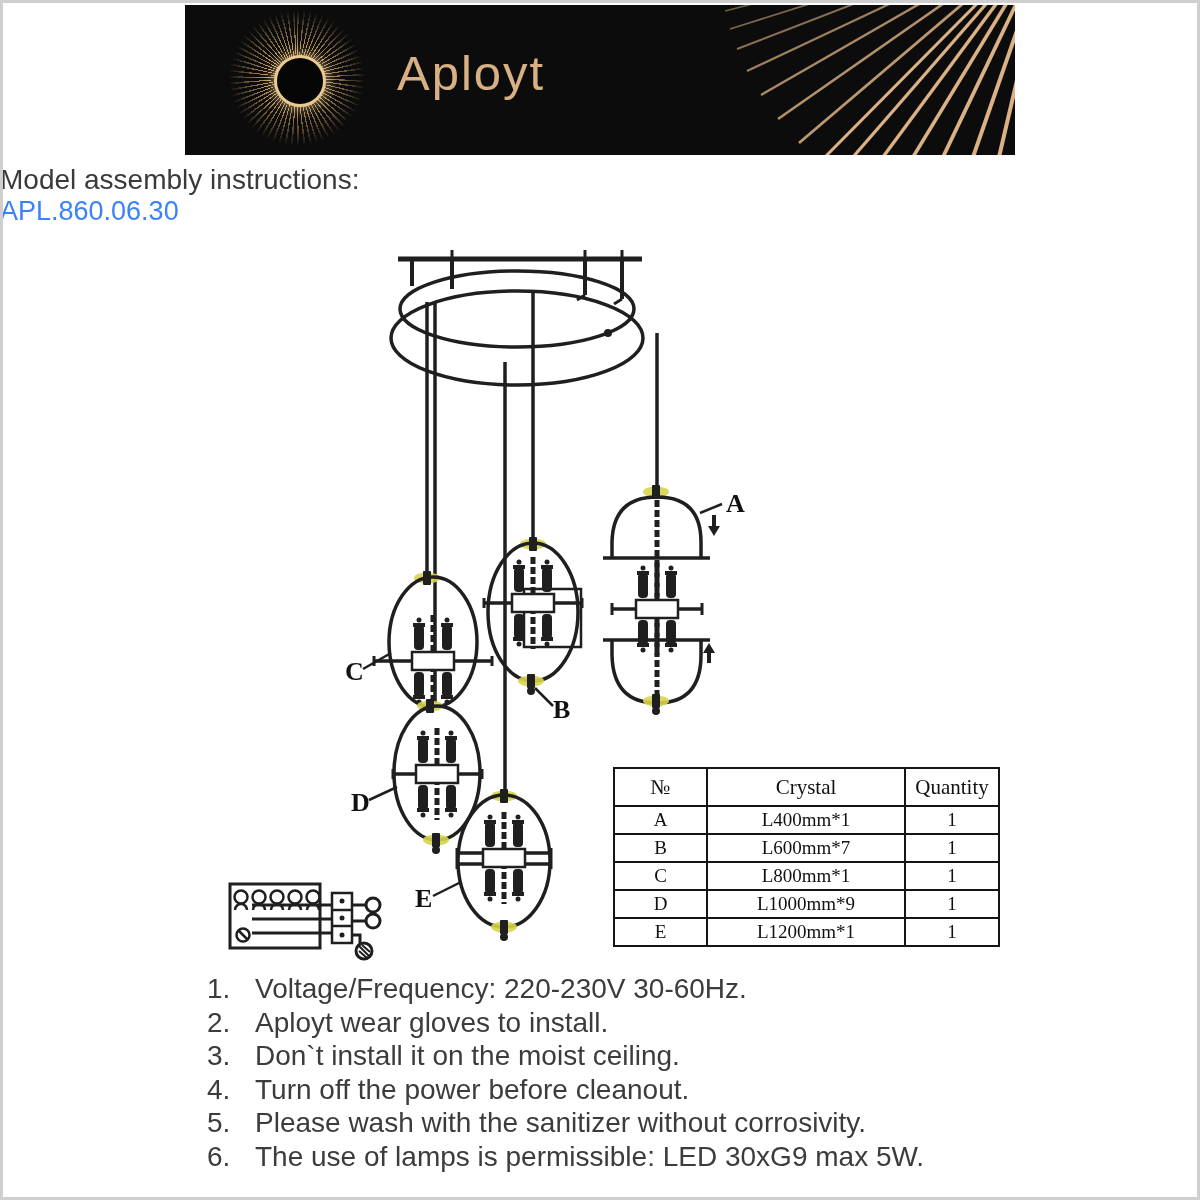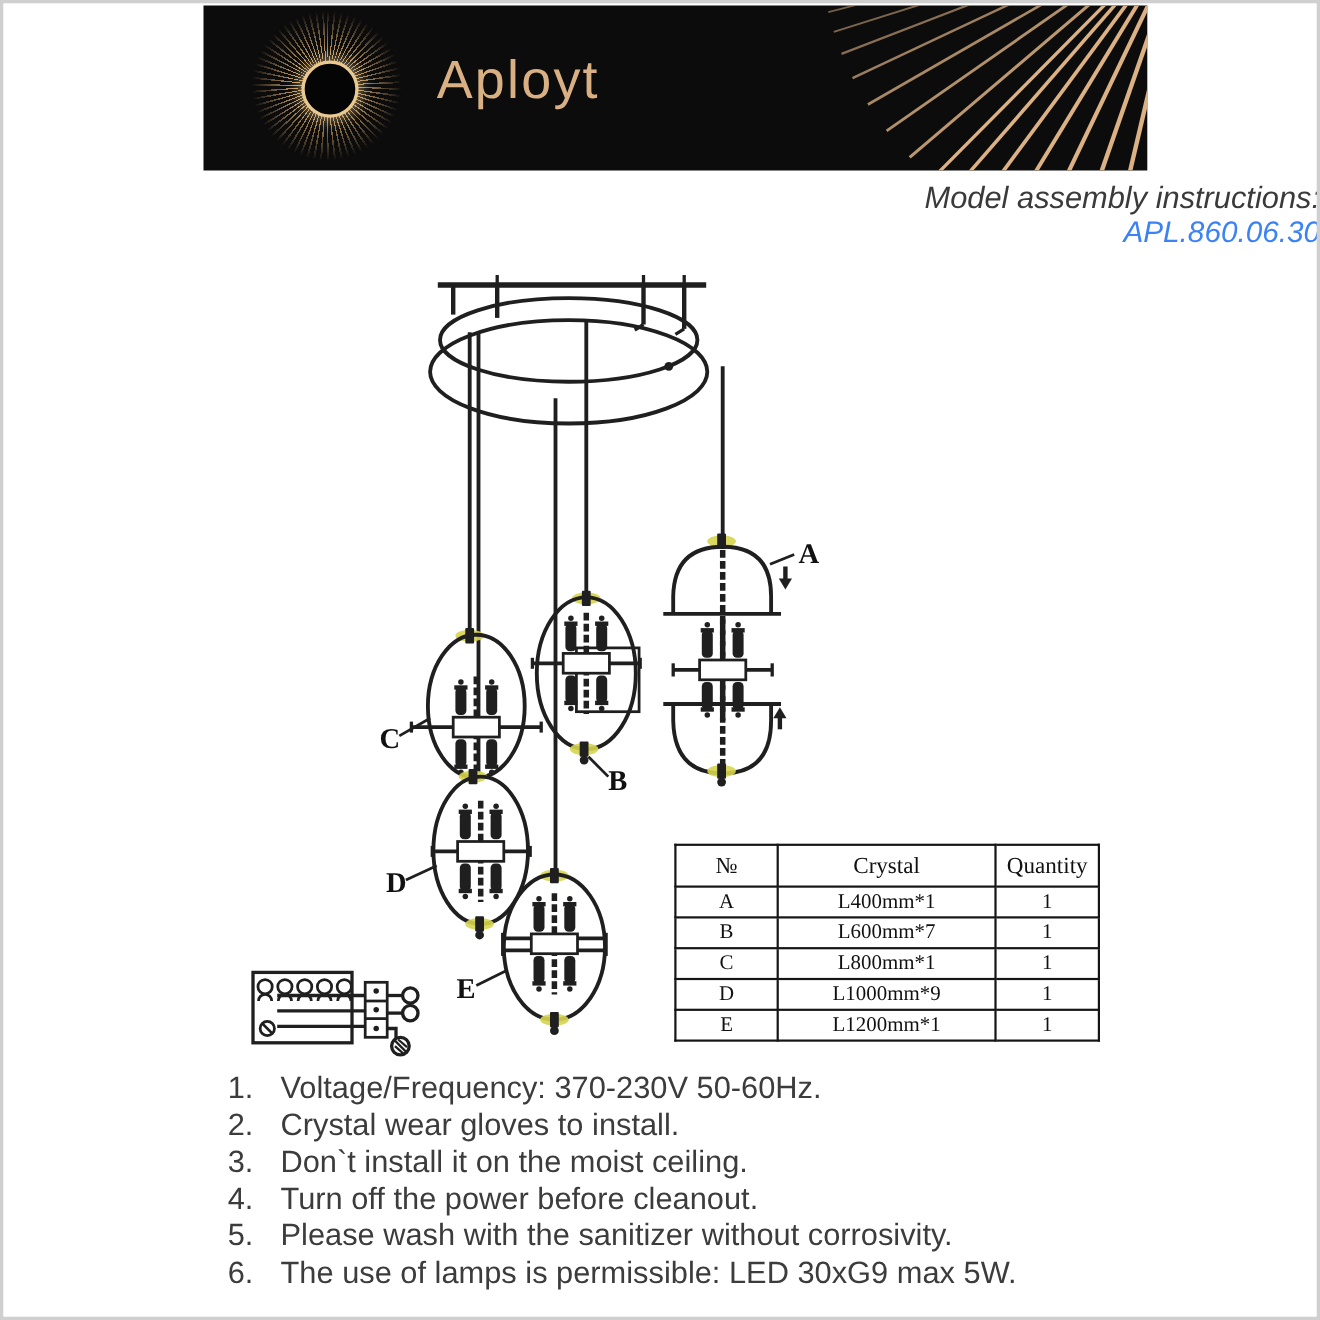--- a/index.html
+++ b/index.html
@@ -3,33 +3,33 @@
 <meta charset="utf-8">
 <style>
   html,body{margin:0;padding:0;background:#ffffff;}
   .page{
     position:relative;width:1200px;height:1200px;background:#ffffff;overflow:hidden;
     font-family:"Liberation Sans",sans-serif;color:#3a3a3a;
   }
   .frame{position:absolute;inset:0;border:3px solid #cfcfcf;pointer-events:none;z-index:50;}
 
   
-  .banner{position:absolute;left:185px;top:5px;width:830px;height:150px;background:#0c0c0c;overflow:hidden;padding-left:28px;}
+  .banner{position:absolute;left:185px;top:5px;width:830px;height:150px;background:#0c0c0c;overflow:hidden;}
   .starburst{position:absolute;left:44px;top:5px;width:136px;height:136px;border-radius:50%;
     background:repeating-conic-gradient(#c9a067 0deg 1.6deg,#0c0c0c 1.6deg 5.4deg);
     -webkit-mask-image:radial-gradient(circle,#000 30%,rgba(0,0,0,.55) 48%,transparent 71%);
     mask-image:radial-gradient(circle,#000 30%,rgba(0,0,0,.55) 48%,transparent 71%);}
   .starburst-core{position:absolute;left:89px;top:50px;width:46px;height:46px;border-radius:50%;
     background:#050505;border:3px solid #e9c98f;box-shadow:0 0 12px 3px rgba(233,201,143,.55);}
   .brand{position:absolute;left:212px;top:40px;font-size:49px;font-weight:400;color:#d8b083;
     letter-spacing:2px;font-family:"Liberation Sans",sans-serif;}
   .rays{position:absolute;right:0;top:0;}
 
   
-  .title-block{position:absolute;left:0;top:163px;width:1200px;text-align:right;font-style:italic;}
+  .title-block{position:absolute;left:0;top:163px;width:1200px;text-align:left;}
   .title-line1{font-size:28px;line-height:33px;color:#3a3a3a;}
   .title-line2{font-size:27px;line-height:31px;color:#3b82f6;}
 
   
   .diagram{position:absolute;left:180px;top:240px;}
 
   
   .parts-table{position:absolute;left:613px;top:767px;border-collapse:collapse;
     font-family:"Liberation Serif",serif;color:#111;}
   .parts-table th,.parts-table td{border:2px solid #151515;text-align:center;padding:0 4px;background:#fff;}
@@ -291,25 +291,25 @@
         <td>E</td>
         <td>L1200mm*1</td>
         <td>1</td>
       </tr>
     </tbody>
   </table>
 
   <div class="instructions">
     <div class="instr-item">
       <span class="instr-num">1.</span>
-      <span class="instr-text">Voltage/Frequency: 370-230V 50-60Hz.</span>
+      <span class="instr-text">Voltage/Frequency: 220-230V 30-60Hz.</span>
     </div>
     <div class="instr-item">
       <span class="instr-num">2.</span>
-      <span class="instr-text">Crystal wear gloves to install.</span>
+      <span class="instr-text">Aployt wear gloves to install.</span>
     </div>
     <div class="instr-item">
       <span class="instr-num">3.</span>
       <span class="instr-text">Don`t install it on the moist ceiling.</span>
     </div>
     <div class="instr-item">
       <span class="instr-num">4.</span>
       <span class="instr-text">Turn off the power before cleanout.</span>
     </div>
     <div class="instr-item">

